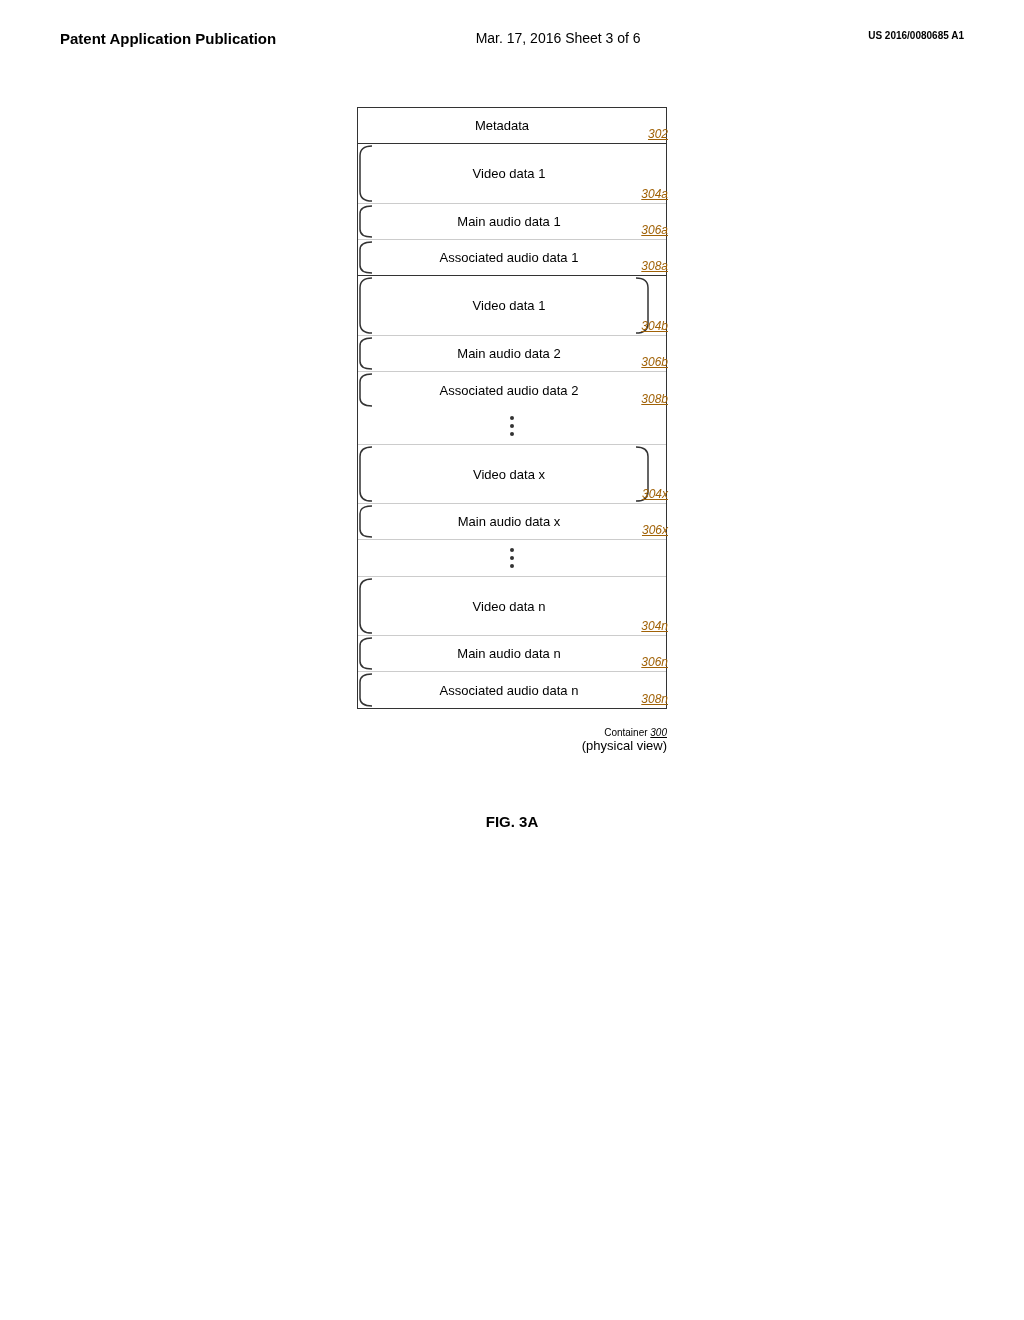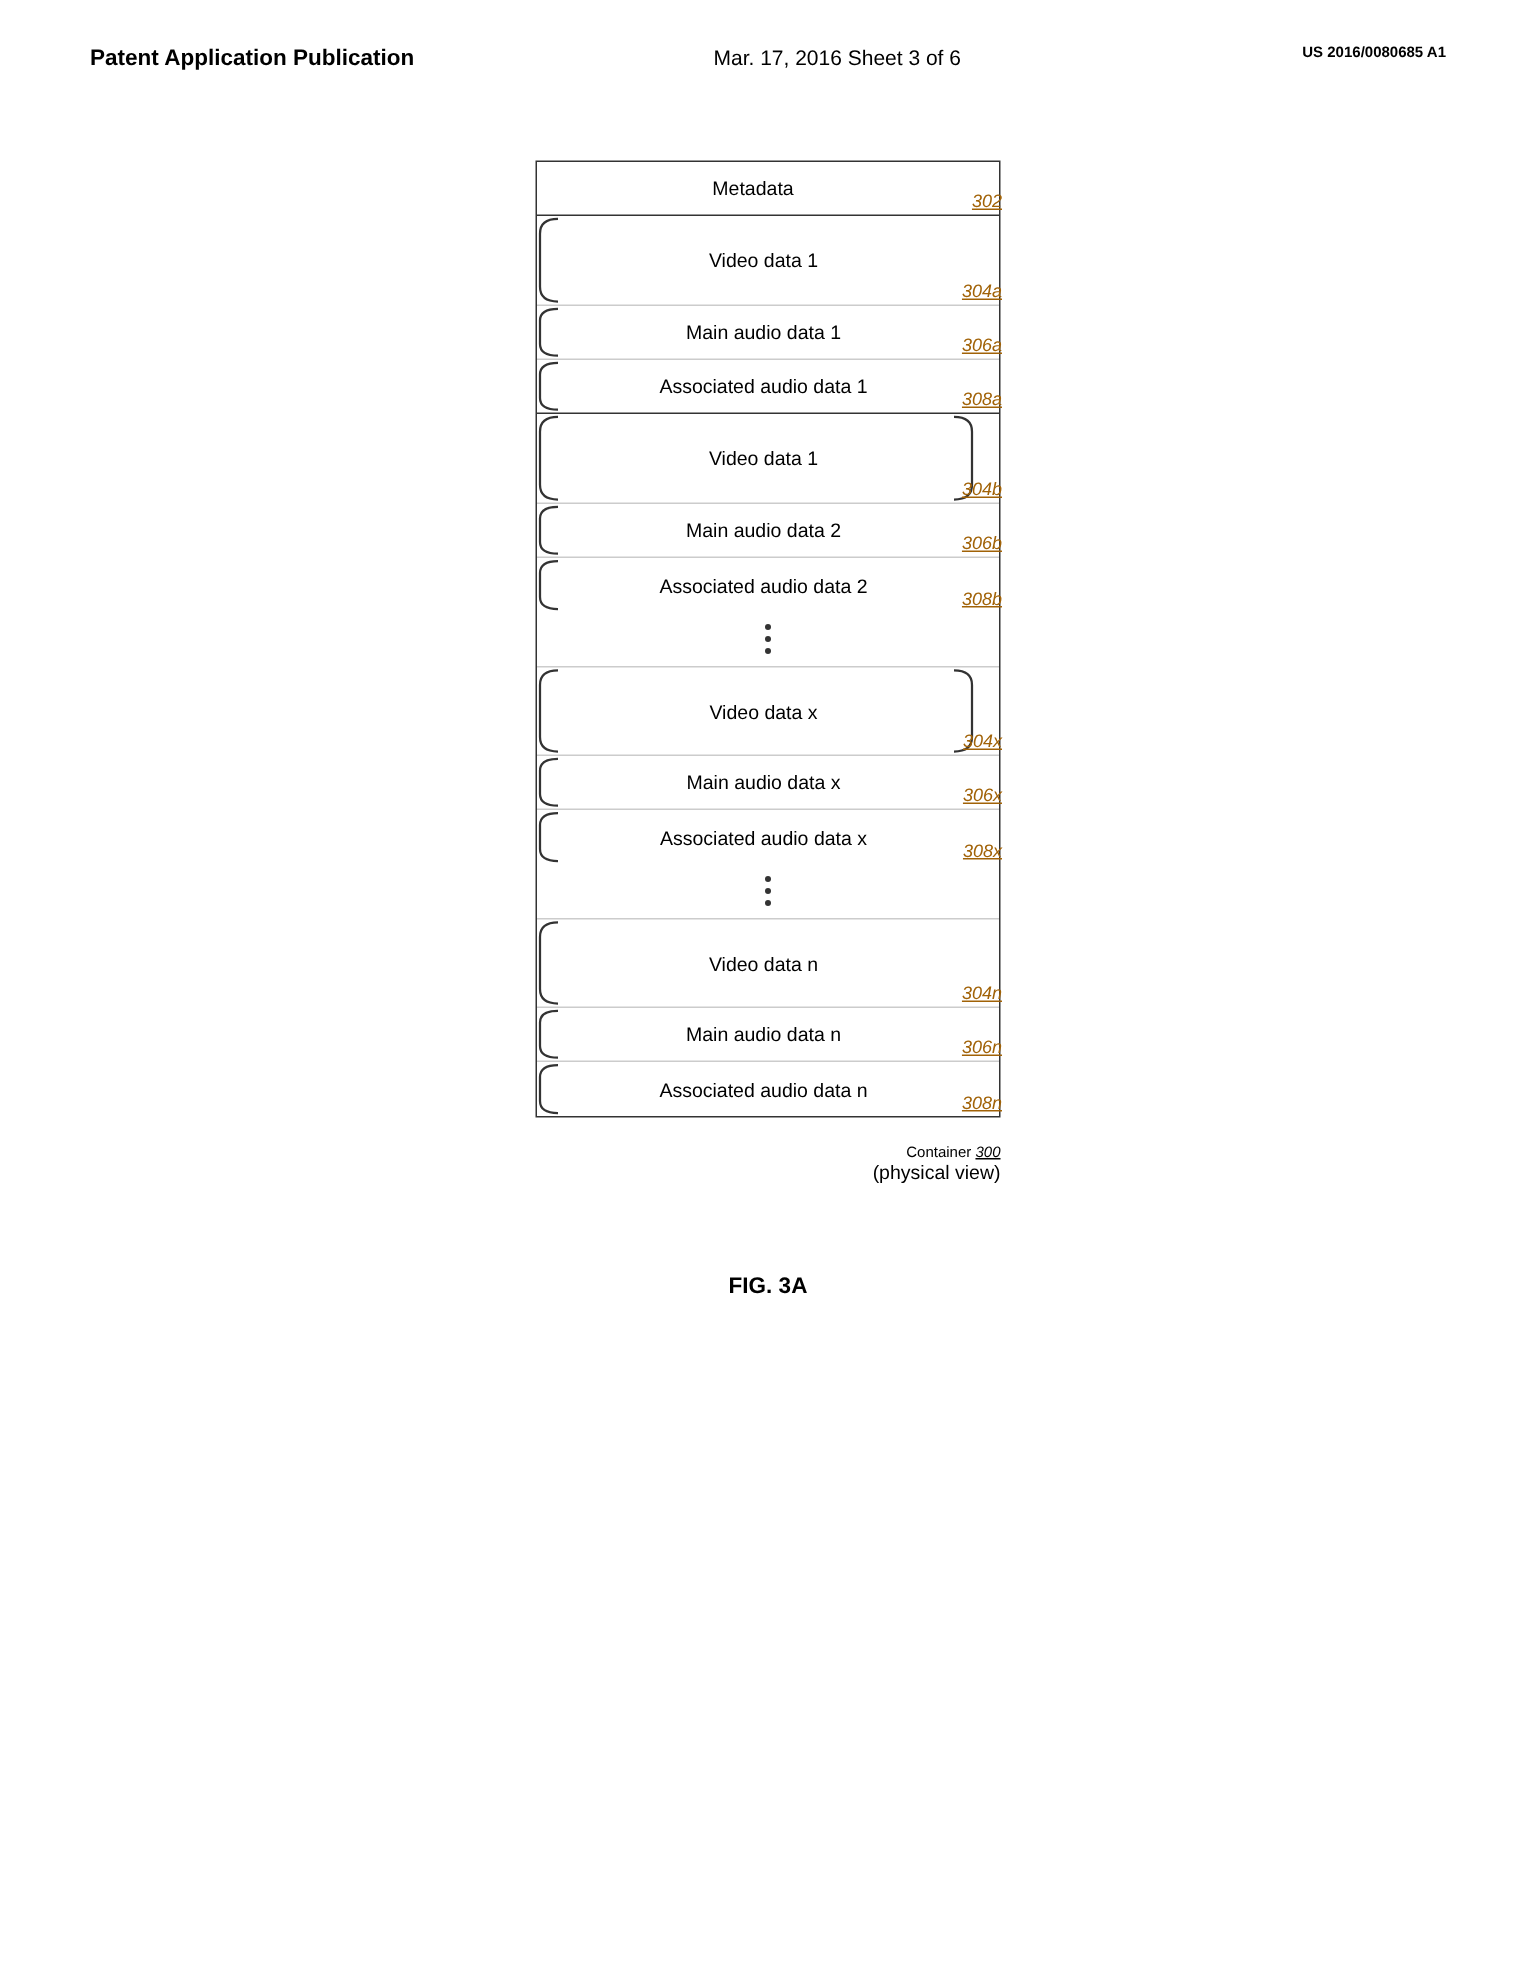--- a/index.html
+++ b/index.html
@@ -223,27 +223,20 @@
     </div>
 
     <div class="diagram-row" style="border-bottom:1px solid #ccc;">
       <svg style="position:absolute;left:0;top:0;width:18px;height:100%;" viewBox="0 0 18 36" preserveAspectRatio="none">
         <path d="M14,2 Q2,2 2,10 L2,26 Q2,34 14,34" fill="none" stroke="#333" stroke-width="1.5"></path>
       </svg>
       <span class="diagram-row-label" style="padding-left:14px;">Main audio data x</span>
       <span class="diagram-ref">306x</span>
     </div>
 
-    <div class="diagram-row" style="border-bottom:none;">
-      <svg style="position:absolute;left:0;top:0;width:18px;height:100%;" viewBox="0 0 18 36" preserveAspectRatio="none">
-        <path d="M14,2 Q2,2 2,10 L2,26 Q2,34 14,34" fill="none" stroke="#333" stroke-width="1.5"></path>
-      </svg>
-      <span class="diagram-row-label" style="padding-left:14px;">Associated audio data x</span>
-      <span class="diagram-ref">308x</span>
-    </div>
 
     <div class="dots-row" style="padding: 6px 0 6px 0;">
       <div class="dot"></div>
       <div class="dot"></div>
       <div class="dot"></div>
     </div>
 
     <div class="diagram-row video-row" style="border-top:1px solid #ccc; border-bottom: 1px solid #ccc;">
       <svg style="position:absolute;left:0;top:0;width:18px;height:100%;" viewBox="0 0 18 60" preserveAspectRatio="none">
         <path d="M14,2 Q2,2 2,12 L2,48 Q2,58 14,58" fill="none" stroke="#333" stroke-width="1.5"></path>

